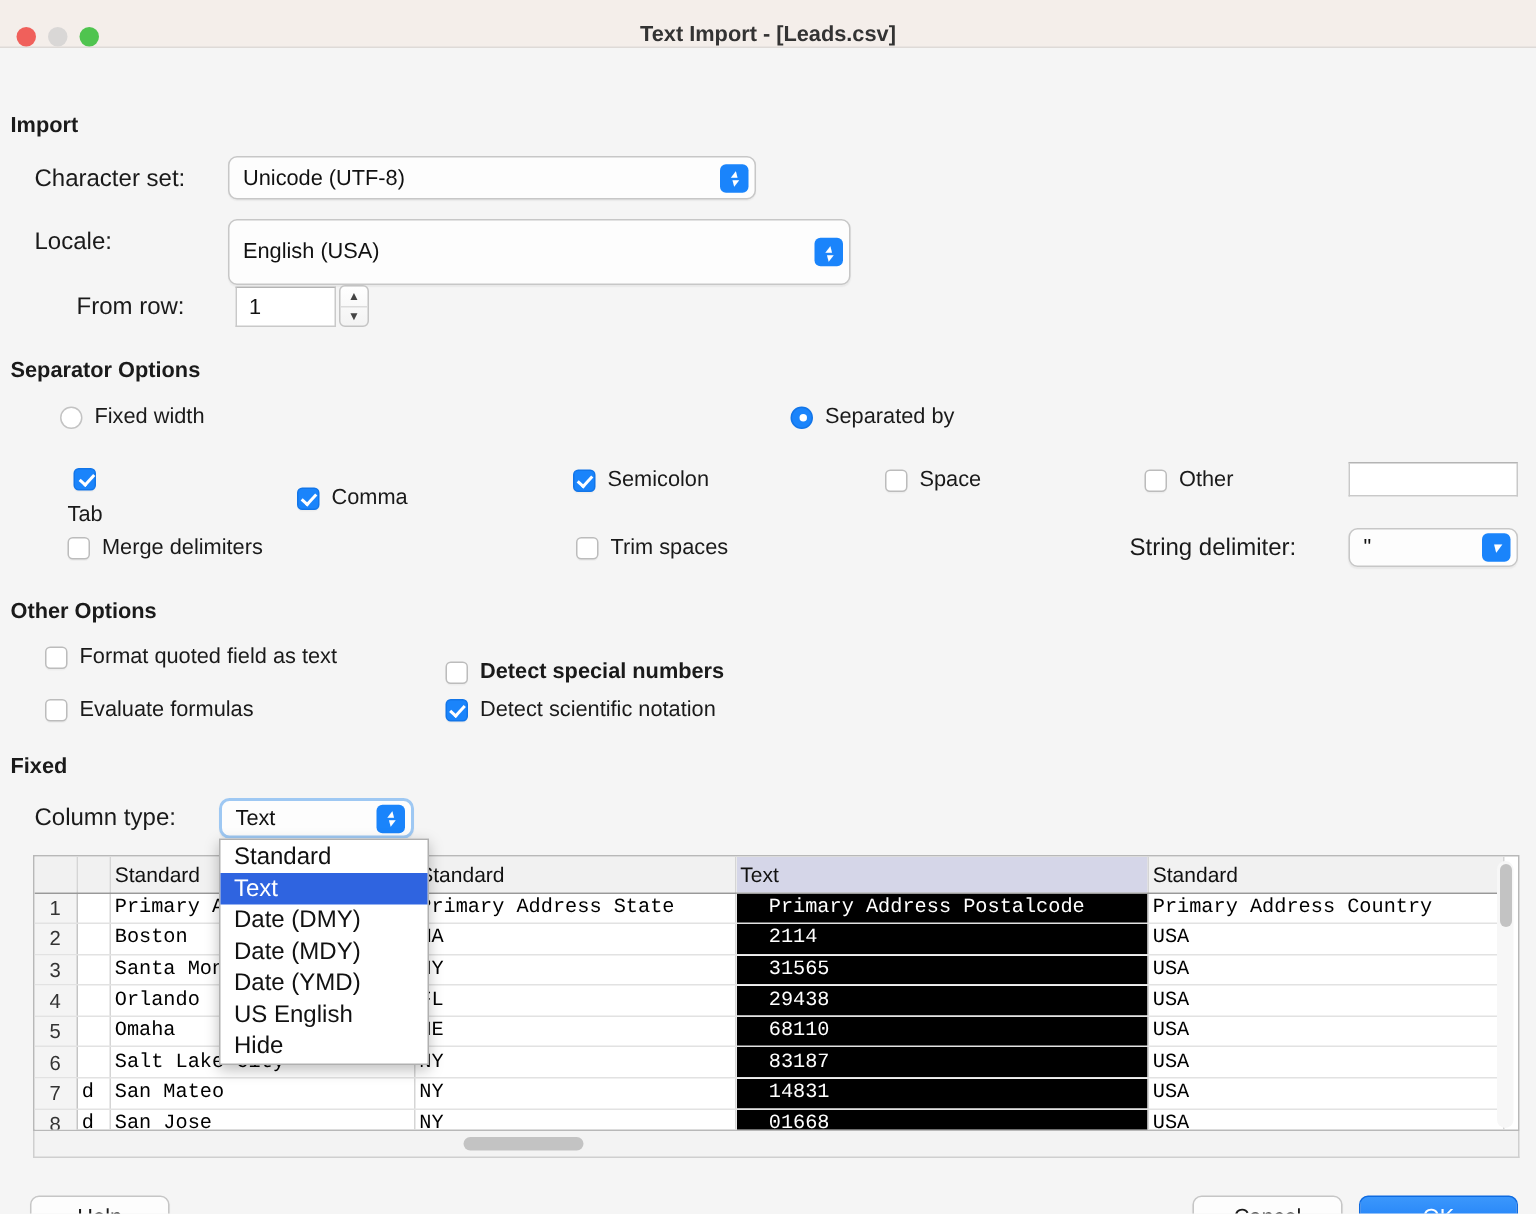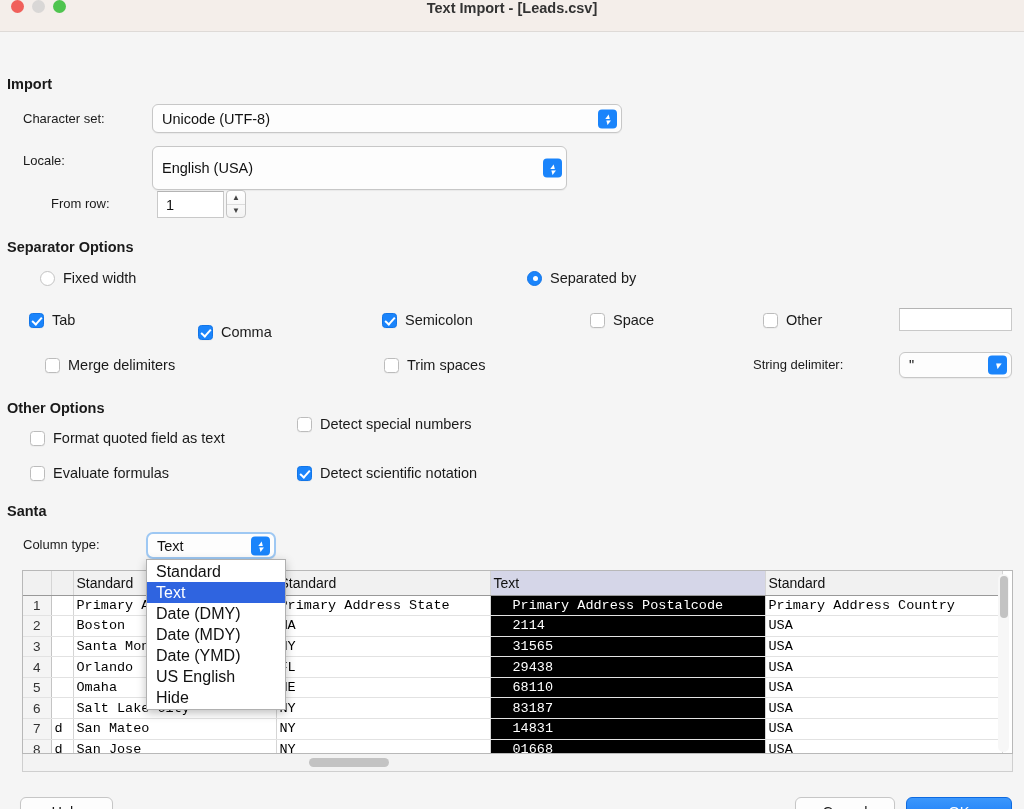--- a/index.html
+++ b/index.html
@@ -10,40 +10,40 @@
     background:#f5f5f5;
     overflow:hidden;
     -webkit-font-smoothing:antialiased;
   }
 
   
   .titlebar{
     position:relative; height:32px;
     background:#f4eeea;
     border-bottom:1px solid #dedad7;
-    display:flex; align-items:flex-start;
+    display:flex; align-items:flex-end;
   }
   .traffic{ display:flex; gap:8px; padding-left:11px; }
   .light{ width:13px; height:13px; border-radius:50%; }
   .light.close{ background:#f0605b; }
   .light.min{ background:#d9d7d6; }
   .light.max{ background:#4fc44f; }
   .title-text{
     position:absolute; left:0; right:0; text-align:center;
     font-size:14.5px; font-weight:bold; color:#333;
     pointer-events:none;
   }
 
   
   .dialog{ position:relative; height:777px; background:#f5f5f5; }
 
   .section-title{
     position:absolute; font-size:14.5px; font-weight:bold; color:#1a1a1a;
   }
-  .lbl{ position:absolute; font-size:13px; color:#1a1a1a; white-space:nowrap; }
+  .lbl{ position:absolute; font-size:16px; color:#1a1a1a; white-space:nowrap; }
 
   
   .combo{
     position:absolute; background:#fdfdfd;
     border:1px solid #c7c7c7; border-radius:6px;
     box-shadow:0 1px 1px rgba(0,0,0,.05);
     display:flex; align-items:center;
     font-size:14.5px; color:#111;
   }
   .combo .val{ padding-left:9px; overflow:hidden; white-space:nowrap; }
@@ -189,21 +189,21 @@
     <span class="light max"></span>
   </div>
   <div class="title-text">Text Import - [Leads.csv]</div>
 </div>
 
 <div class="dialog">
 
   <div class="section-title" style="left:7px; top:44px;">Import</div>
 
   <div class="lbl" style="left:23px; top:79px;">Character set:</div>
-  <div class="combo" style="left:152px; top:72px; width:470px; height:29px;">
+  <div class="combo" style="left:152px; top:72px; width:352px; height:29px;">
     <span class="val">Unicode (UTF-8)</span>
     <span class="stepper">
         <i class="up"></i>
         <i class="dn"></i>
       </span>
   </div>
 
   <div class="lbl" style="left:23px; top:121px;">Locale:</div>
   <div class="combo" style="left:152px; top:114px; width:415px; height:44px;">
     <span class="val">English (USA)</span>
@@ -226,21 +226,21 @@
 
   <div class="ctrl" style="left:30px; top:238px;padding-left:10px;">
     <span class="rb"></span>
     <span>Fixed width</span>
   </div>
   <div class="ctrl" style="left:527px; top:238px;">
     <span class="rb on"></span>
     <span>Separated by</span>
   </div>
 
-  <div class="ctrl" style="left:29px; top:280px;">
+  <div class="ctrl" style="left:45px; top:280px;flex-direction:column;">
     <span class="cb on"></span>
     <span>Tab</span>
   </div>
   <div class="ctrl" style="left:198px; top:292px;">
     <span class="cb on"></span>
     <span>Comma</span>
   </div>
   <div class="ctrl" style="left:382px; top:280px;">
     <span class="cb on"></span>
     <span>Semicolon</span>
@@ -272,34 +272,34 @@
         <i class="only"></i>
       </span>
   </div>
 
   <div class="section-title" style="left:7px; top:368px;">Other Options</div>
 
   <div class="ctrl" style="left:30px; top:398px;">
     <span class="cb"></span>
     <span>Format quoted field as text</span>
   </div>
-  <div class="ctrl" style="left:297px; top:384px;">
+  <div class="ctrl" style="left:297px; top:408px;font-weight:bold;">
     <span class="cb"></span>
     <span>Detect special numbers</span>
   </div>
   <div class="ctrl" style="left:30px; top:433px;">
     <span class="cb"></span>
     <span>Evaluate formulas</span>
   </div>
   <div class="ctrl" style="left:297px; top:433px;">
     <span class="cb on"></span>
     <span>Detect scientific notation</span>
   </div>
 
-  <div class="section-title" style="left:7px; top:471px;">Santa</div>
+  <div class="section-title" style="left:7px; top:471px;">Fixed</div>
 
   <div class="lbl" style="left:23px; top:505px;">Column type:</div>
   <div class="combo focused" style="left:146px; top:500px; width:130px; height:27px;">
     <span class="val">Text</span>
     <span class="stepper">
         <i class="up"></i>
         <i class="dn"></i>
       </span>
   </div>
 

